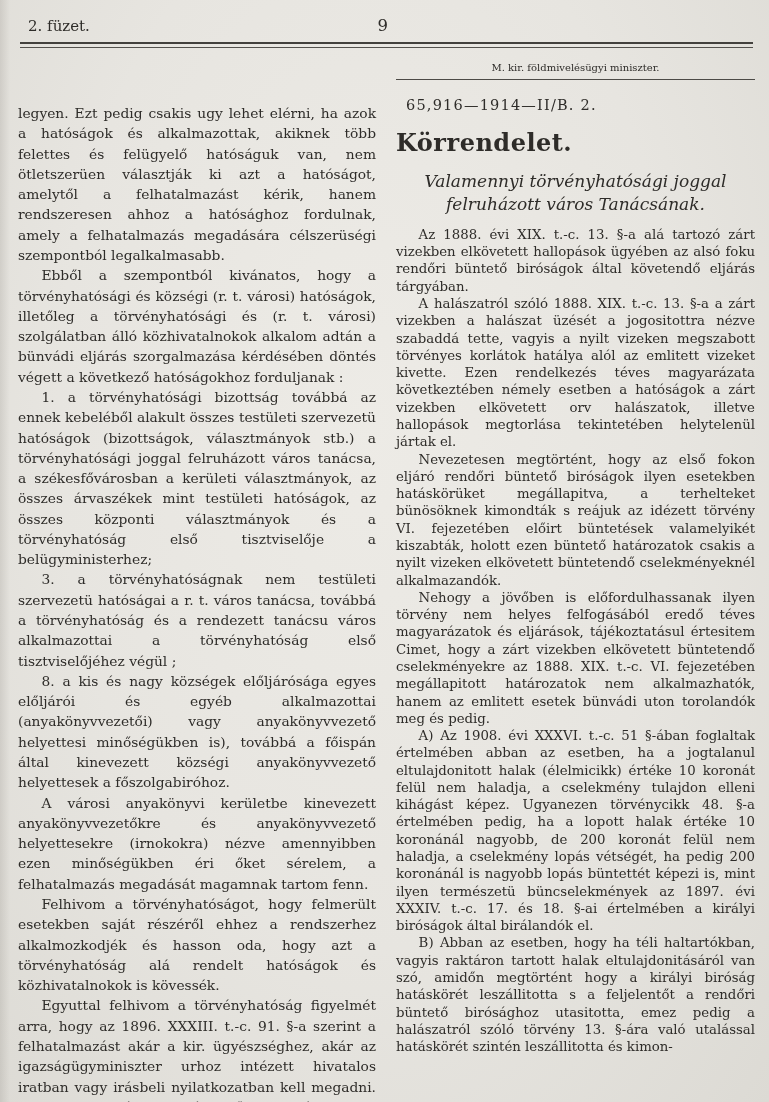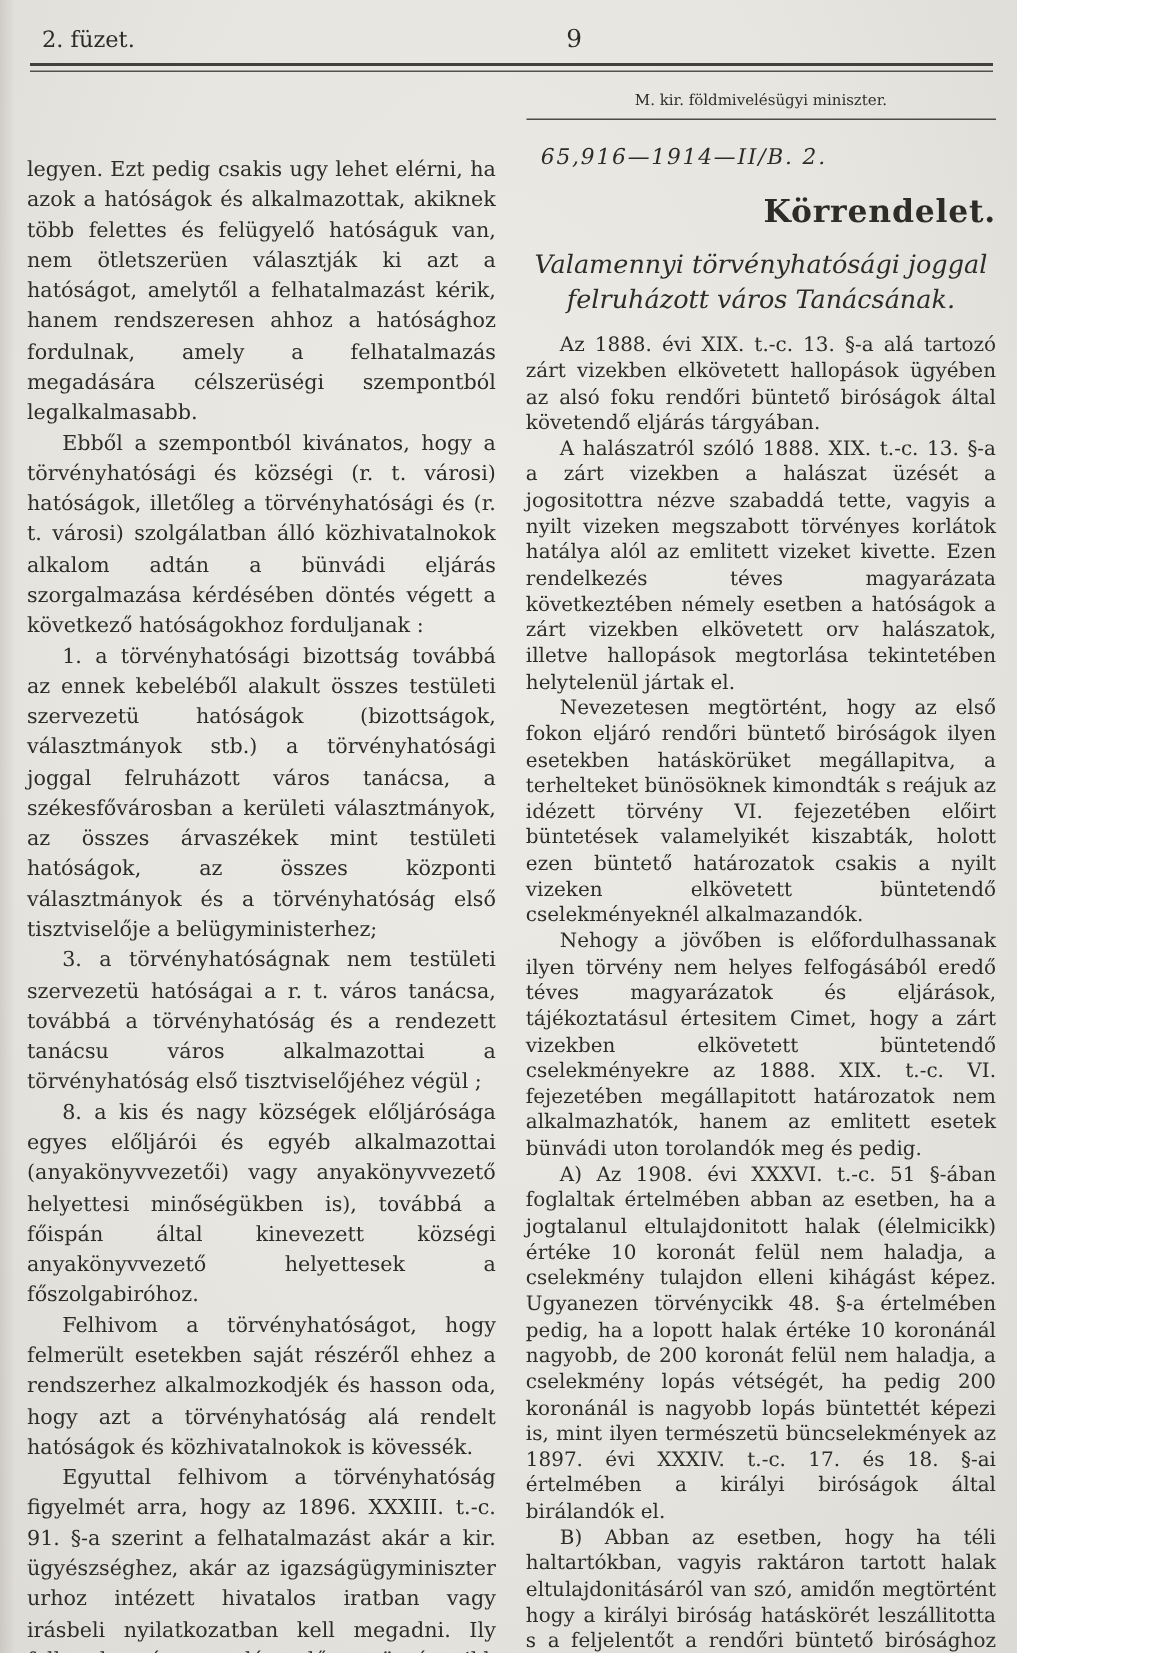--- a/index.html
+++ b/index.html
@@ -1,18 +1,18 @@
 <!DOCTYPE html>
 <html lang="hu"><head>
 <meta charset="utf-8">
 <style>
   html, body { margin: 0; padding: 0; }
   .page {
     position: relative;
-    width: 678px;
+    width: 769px;
     height: 1102px;
     box-sizing: border-box;
     background:
       linear-gradient(90deg, rgba(120,115,108,0.18) 0px, rgba(120,115,108,0.0) 10px),
       radial-gradient(ellipse at 48% 38%, #edebe6 0%, #e7e5e0 55%, #dcdad4 100%);
     color: #2e2c29;
     font-family: "DejaVu Serif", "Liberation Serif", serif;
     padding: 10px 14px 0 18px;
     overflow: hidden;
   }
@@ -51,26 +51,25 @@
     text-align: center;
     font-size: 10px;
     padding: 2px 0 5px 0;
   }
   .ministry-rule { border-top: 1px solid #4c4a46; margin: 0 0 16px 0; }
   .ref-number {
     font-size: 14.5px;
     letter-spacing: 1.2px;
     padding-left: 10px;
     margin-bottom: 12px;
-    font-style: italic;
   }
   .circular-title {
-    text-align: right;
+    text-align: left;
     font-weight: 700;
-    font-size: 21px;
+    font-size: 24px;
     letter-spacing: 0.5px;
     margin: 8px 0 12px 0;
   }
   .addressee {
     text-align: center;
     font-style: italic;
     font-size: 17px;
     line-height: 1.35;
     margin: 0 auto 10px auto;
     max-width: 340px;
@@ -94,20 +93,21 @@
   <div class="rule-double"></div>
 
   <div class="columns">
 
     <div class="col col-left">
       <p class="no-indent">legyen. Ezt pedig csakis ugy lehet elérni, ha azok a hatóságok és alkalmazottak, akiknek több felettes és felügyelő hatóságuk van, nem ötletszerüen választják ki azt a hatóságot, amelytől a felhatalmazást kérik, hanem rendszeresen ahhoz a hatósághoz fordulnak, amely a felhatalmazás megadására célszerüségi szempontból legalkalmasabb.</p>
       <p>Ebből a szempontból kivánatos, hogy a törvényhatósági és községi (r. t. városi) hatóságok, illetőleg a törvényhatósági és (r. t. városi) szolgálatban álló közhivatalnokok alkalom adtán a bünvádi eljárás szorgalmazása kérdésében döntés végett a következő hatóságokhoz forduljanak :</p>
       <p>1. a törvényhatósági bizottság továbbá az ennek kebeléből alakult összes testületi szervezetü hatóságok (bizottságok, választmányok stb.) a törvényhatósági joggal felruházott város tanácsa, a székesfővárosban a kerületi választmányok, az összes árvaszékek mint testületi hatóságok, az összes központi választmányok és a törvényhatóság első tisztviselője a belügyministerhez;</p>
       <p>3. a törvényhatóságnak nem testületi szervezetü hatóságai a r. t. város tanácsa, továbbá a törvényhatóság és a rendezett tanácsu város alkalmazottai a törvényhatóság első tisztviselőjéhez végül ;</p>
       <p>8. a kis és nagy községek előljárósága egyes előljárói és egyéb alkalmazottai (anyakönyvvezetői) vagy anyakönyvvezető helyettesi minőségükben is), továbbá a főispán által kinevezett községi anyakönyvvezető helyettesek a főszolgabiróhoz.</p>
+      <p>A városi anyakönyvi kerületbe kinevezett anyakönyvvezetőkre és anyakönyvvezető helyettesekre (irnokokra) nézve amennyibben ezen minőségükben éri őket sérelem, a felhatalmazás megadását magamnak tartom fenn.</p>
       <p>Felhivom a törvényhatóságot, hogy felmerült esetekben saját részéről ehhez a rendszerhez alkalmozkodjék és hasson oda, hogy azt a törvényhatóság alá rendelt hatóságok és közhivatalnokok is kövessék.</p>
       <p>Egyuttal felhivom a törvényhatóság figyelmét arra, hogy az 1896. XXXIII. t.-c. 91. §-a szerint a felhatalmazást akár a kir. ügyészséghez, akár az igazságügyminiszter urhoz intézett hivatalos iratban vagy irásbeli nyilatkozatban kell megadni. Ily felhatalmazás megadása előtt e törvénycikk 4. §-a értelmében a kir. ügyészség részéről, amely pedig ily ügyekben kizárólagosan van hivatva a vád képviseletére, csak nyomozás teljesithető, birói eljárás azonban nem szorgalmazható.</p>
 
     </div>
 
     <div class="col col-right">
       <div class="ministry">M. kir. földmivelésügyi miniszter.</div>
       <div class="ministry-rule"></div>
       <div class="ref-number">65,916—1914—II/B. 2.</div>
       <div class="circular-title">Körrendelet.</div>

